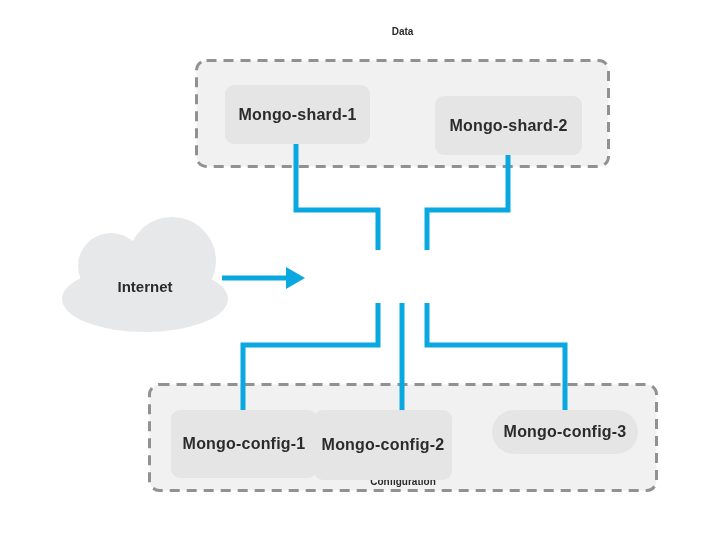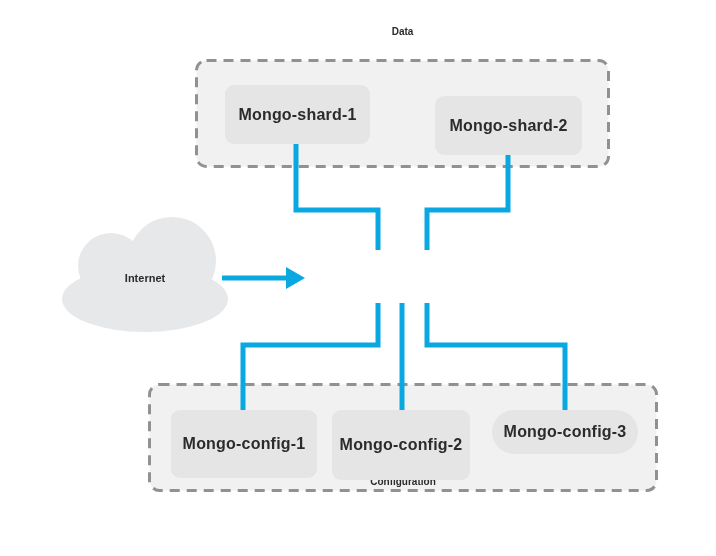--- a/index.html
+++ b/index.html
@@ -21,26 +21,26 @@
   }
   .group-label {
     position:absolute; z-index:2;
     font-size:10px; font-weight:bold; color:#2b2b2b;
     text-align:center;
   }
   #node-shard-1   { left:225px; top:85px;  width:145px; height:59px; }
   #node-shard-2   { left:435px; top:96px;  width:147px; height:59px; }
   #node-router    { left:302px; top:248px; width:203px; height:57px; }
   #node-config-1  { left:171px; top:410px; width:146px; height:68px; }
-  #node-config-2  { left:332px; top:410px; width:138px; height:70px; }
+  #node-config-2  { left:314px; top:410px; width:138px; height:70px; }
   #node-config-3  { left:492px; top:410px; width:146px; height:44px;border-radius:24px; }
   #label-data           { left:195px; top:26px;  width:415px; }
   #label-configuration  { left:148px; top:476px; width:510px; }
-  #label-internet       { left:62px;  top:272px; width:166px; z-index:2;
-                          font-size:11px; font-weight:bold; color:#2b2b2b;
+  #label-internet       { left:62px;  top:278px; width:166px; z-index:2;
+                          font-size:15px; font-weight:bold; color:#2b2b2b;
                           text-align:center; position:absolute; }
 </style>
 </head>
 <body>
 
 <div class="canvas">
 
   <svg class="layer-svg" width="716" height="556" viewBox="0 0 716 556">
 
     <rect x="196.5" y="60.5" width="412" height="106" rx="10" fill="#f1f1f2" stroke="#8f9194" stroke-width="3" stroke-dasharray="10 7"></rect>

